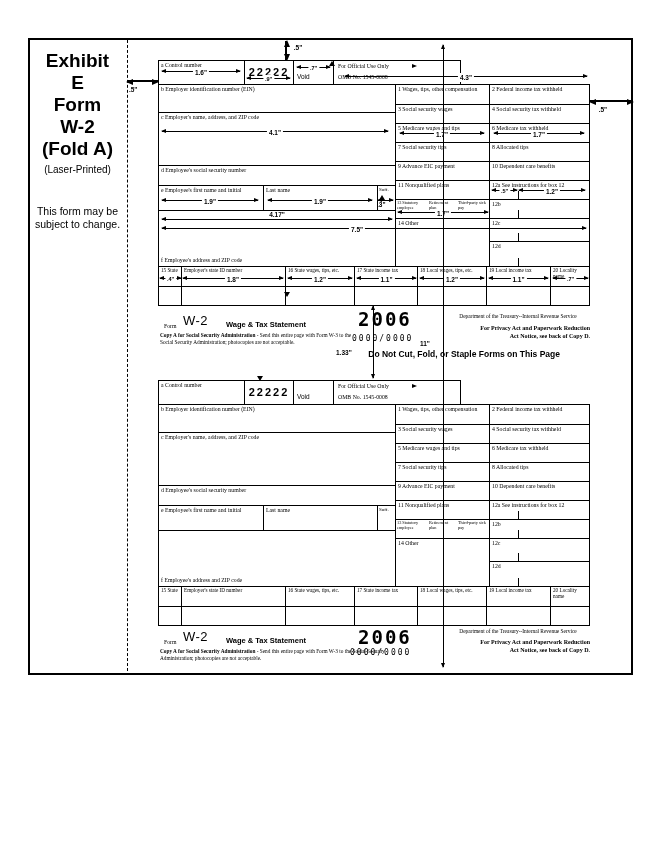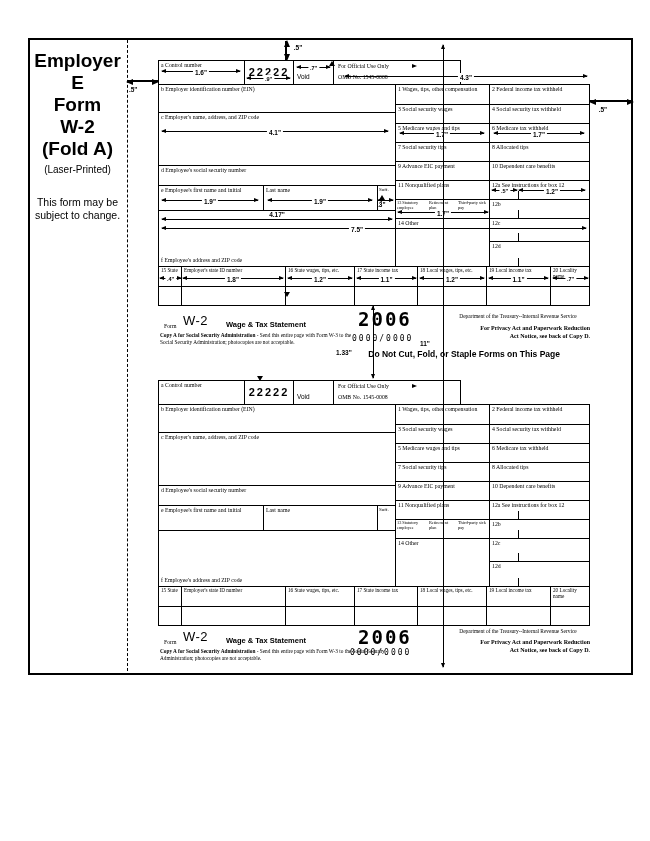--- a/index.html
+++ b/index.html
@@ -2,21 +2,21 @@
 <html><head>
 <meta charset="utf-8">
 <style>
 html,body{margin:0;padding:0}
 #page{position:relative;width:650px;height:841px;background:#fff;color:#000;font-family:"Liberation Serif",serif;overflow:hidden}
 #border{position:absolute;left:28px;top:38px;width:601px;height:633px;border:2px solid #000}
 #fold{position:absolute;left:127px;top:40px;height:631px;width:0;border-left:1.5px dashed #000}
 #sb{position:absolute;left:30px;top:50px;width:95px;text-align:center;font-family:"Liberation Sans",sans-serif}
 #sb .ttl{font-size:19px;font-weight:bold;line-height:22px}
 #sb .sub{font-size:10px;margin-top:4px}
-#sb .note{font-size:10.5px;line-height:13px;margin-top:21px}
+#sb .note{font-size:10.5px;line-height:13px;margin-top:30px}
 .form{position:absolute;left:158px;width:432px;height:246px}
 .b{position:absolute;border:1px solid #000;box-sizing:border-box;font:5.8px/6.6px "Liberation Serif",serif;padding:1px 2px;overflow:hidden}
 .t{position:absolute;white-space:nowrap}
 .code{font:bold 11px "Liberation Sans",sans-serif;letter-spacing:2px;text-align:center;padding-top:5px}
 .void{font:6.5px "Liberation Sans",sans-serif;padding:12px 0 0 3px}
 .suf{font-size:5px;padding:1px}
 .s{font-size:5.2px;line-height:5.8px}
 .c13{position:absolute;font-size:4.3px;line-height:4.7px}
 .tick{position:absolute;width:0;height:8px;border-left:1px solid #000}
 .ptr{position:absolute;width:0;height:0;border-top:2.5px solid transparent;border-bottom:2.5px solid transparent;border-left:5px solid #000}
@@ -54,21 +54,21 @@
 </style>
 </head>
 <body>
 
 <div id="page">
 
   <div id="border"></div>
   <div id="fold"></div>
 
   <div id="sb">
-    <div class="ttl">Employer</div>
+    <div class="ttl">Exhibit</div>
     <div class="ttl">E</div>
     <div class="ttl">Form</div>
     <div class="ttl">W-2</div>
     <div class="ttl">(Fold A)</div>
     <div class="sub">(Laser-Printed)</div>
     <div class="note">This form may be subject to change.</div>
   </div>
 
   <div class="form" style="top:60px">
     <div class="b" style="left:0;top:0;width:87px;height:25px">a Control number</div>

